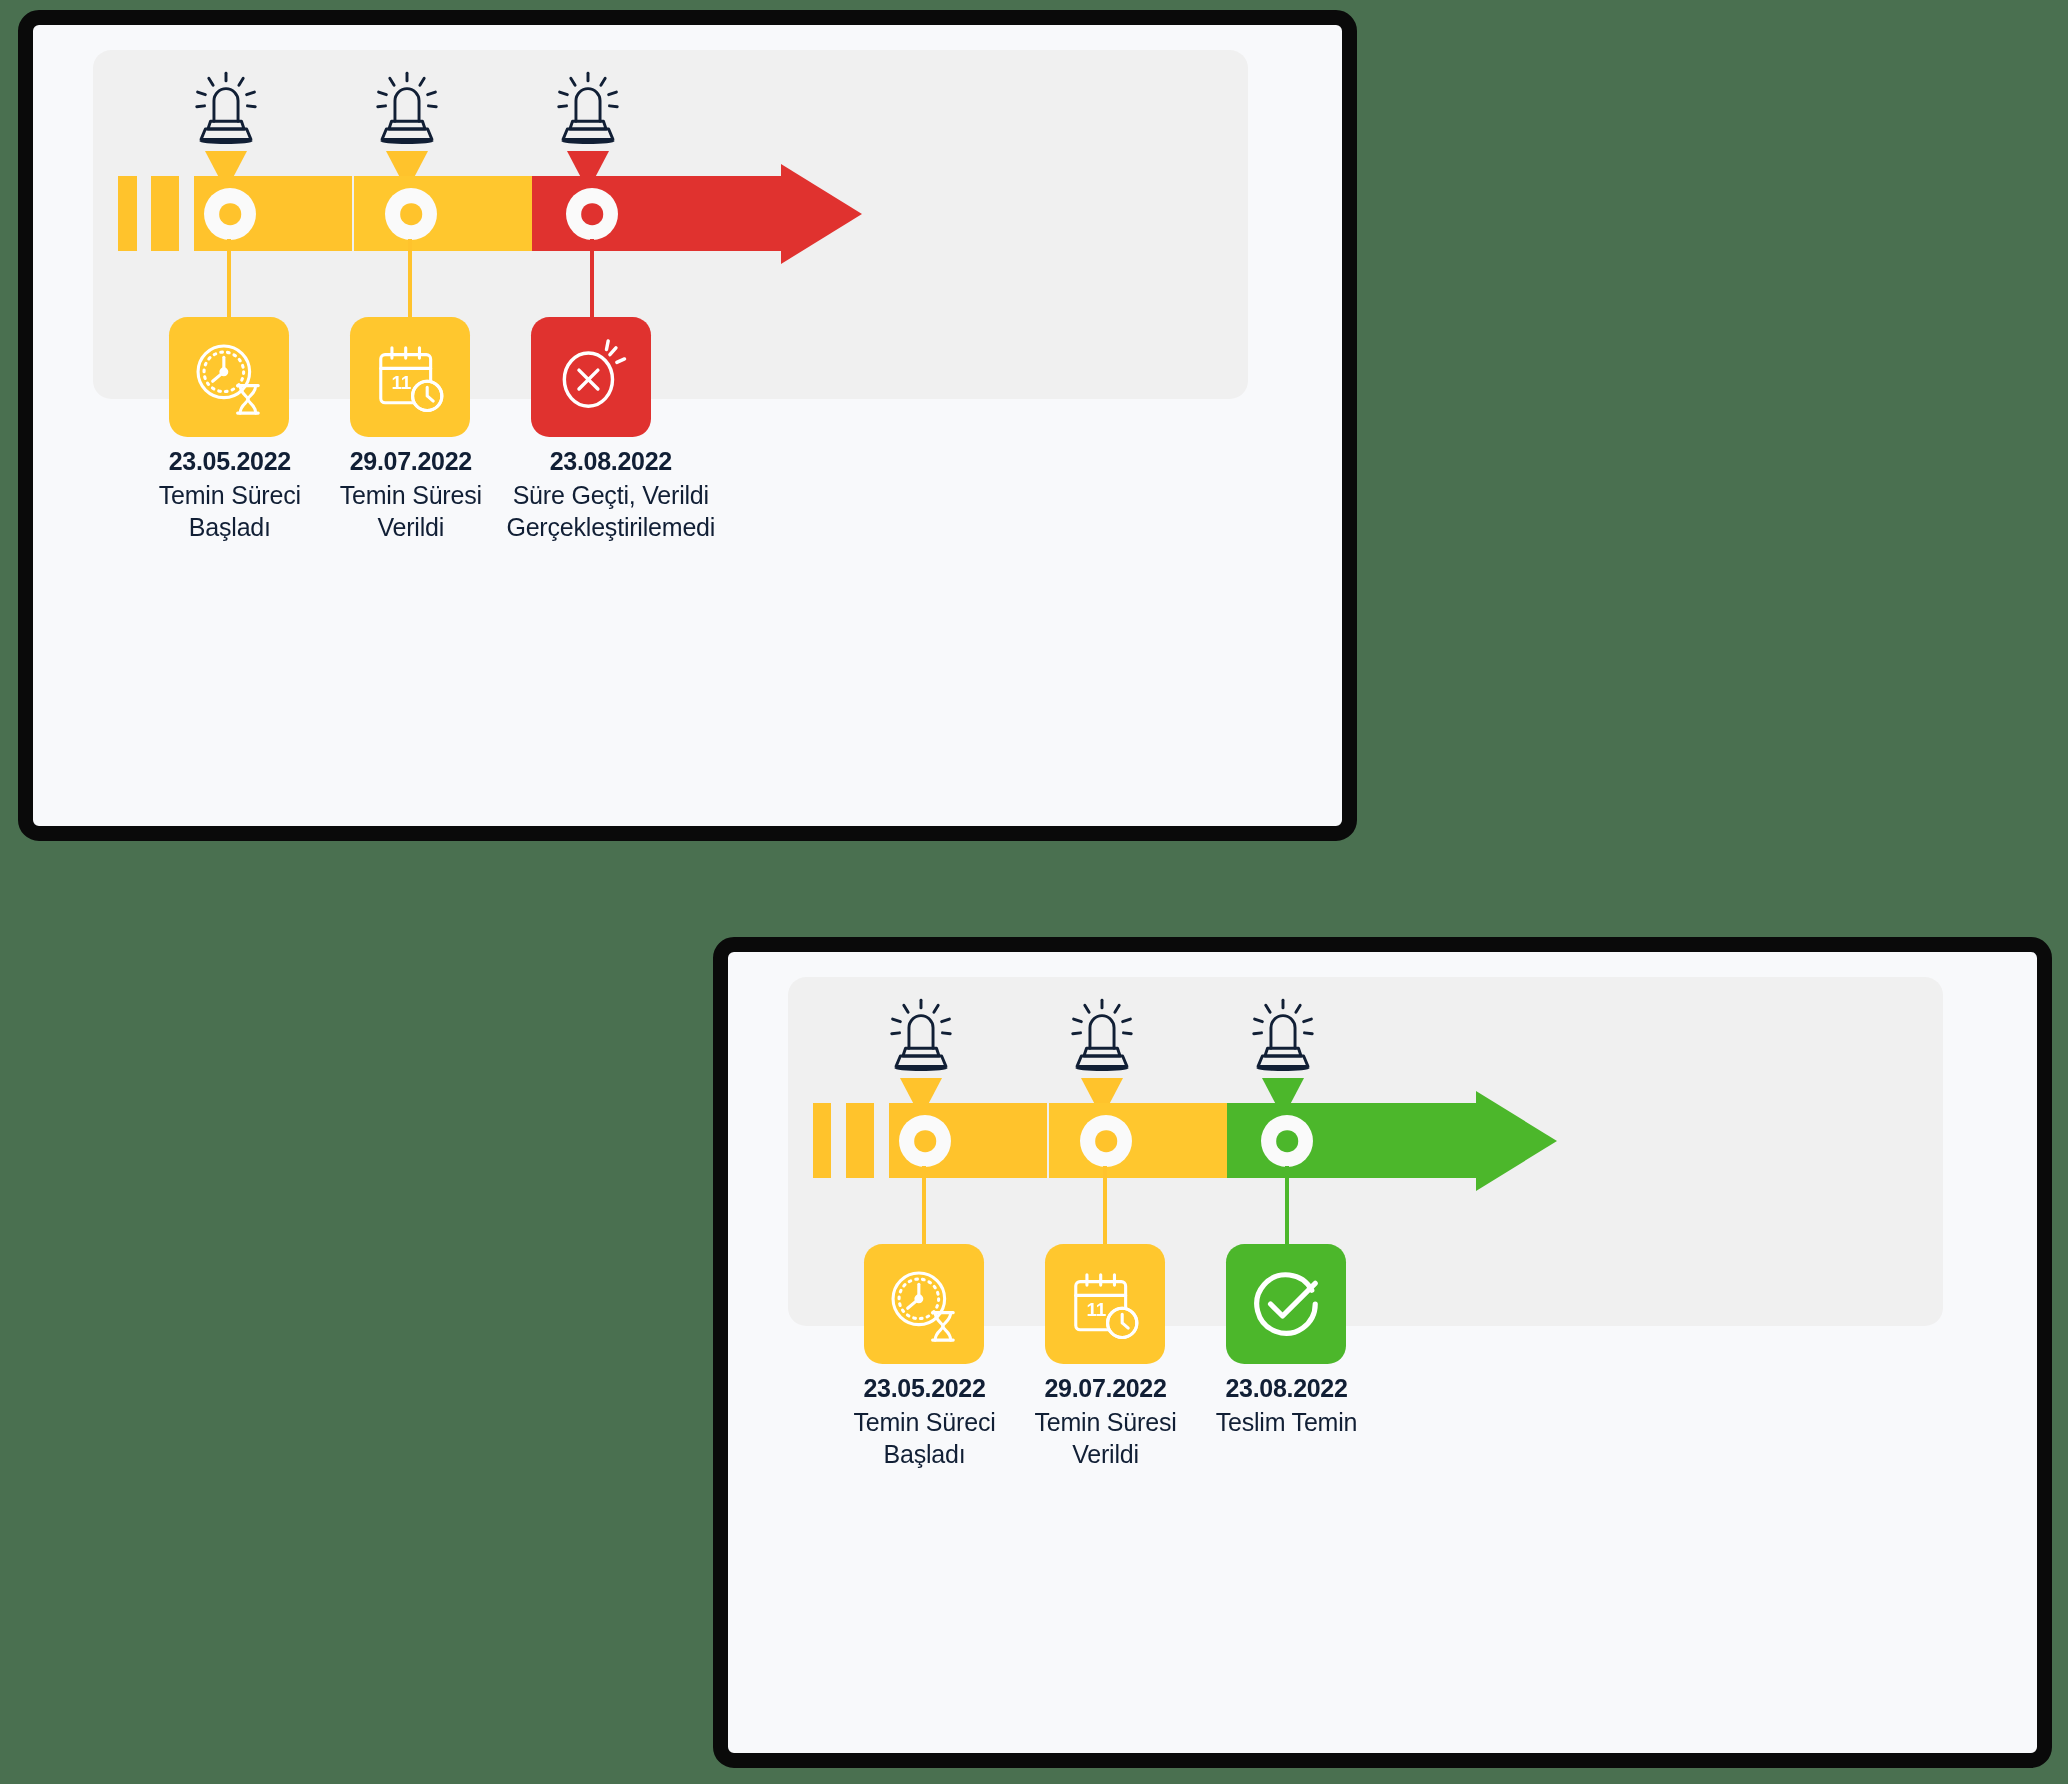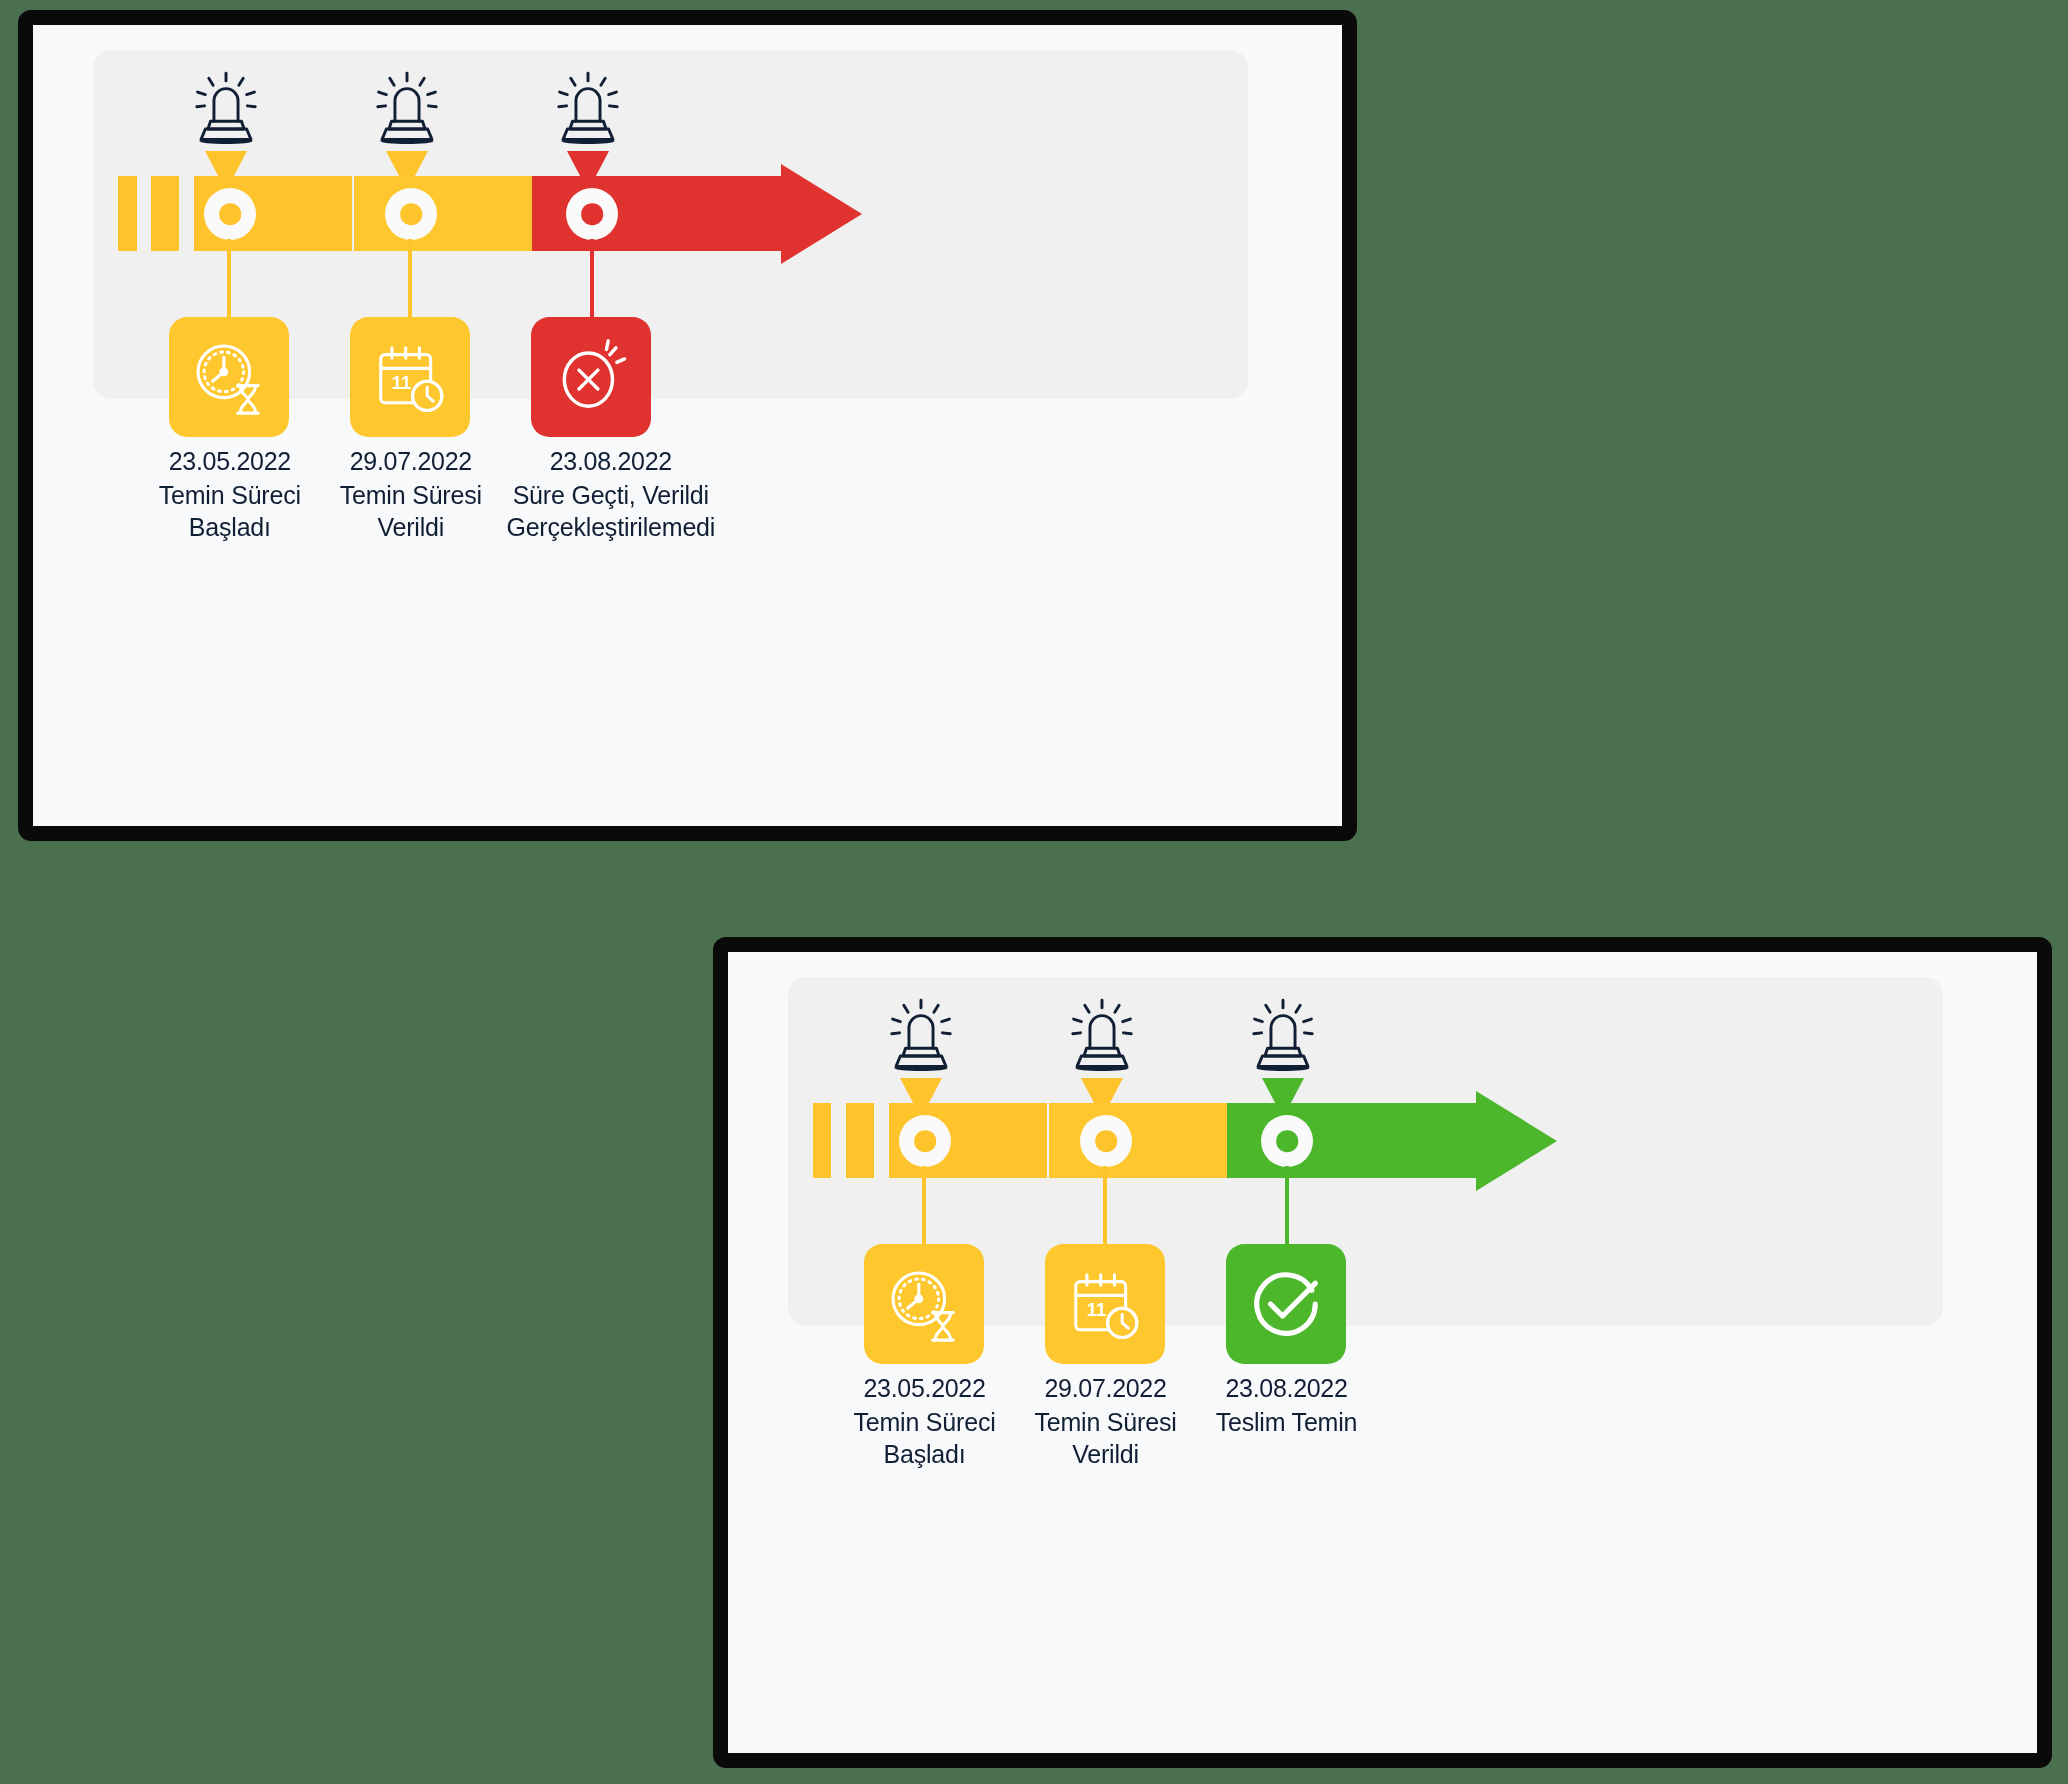--- a/index.html
+++ b/index.html
@@ -16,21 +16,21 @@
     width: 2068px;
     height: 1784px;
     background: #4a7050;
   }
 
   
   .card {
     position: absolute;
     background: #f8f9fb;
     border: 15px solid #0a0a0a;
-    border-radius: 13px;
+    border-radius: 21px;
     box-sizing: border-box;
     overflow: hidden;
   }
   .card-inner {
     position: relative;
     width: 100%;
     height: 100%;
   }
 
   #card-top {
@@ -143,21 +143,21 @@
   .tile svg { width: 86px; height: 86px; display: block; }
 
   
   .caption {
     position: absolute;
     text-align: center;
     color: #111f35;
     line-height: 1.28;
   }
   .cap-date {
-    font-weight: normal;
+    font-weight: bold;
     font-size: 25px;
     letter-spacing: -0.3px;
     display: block;
     margin-bottom: 1.7px;
   }
   .cap-text {
     font-weight: normal;
     font-size: 25px;
     letter-spacing: -0.2px;
     display: block;

